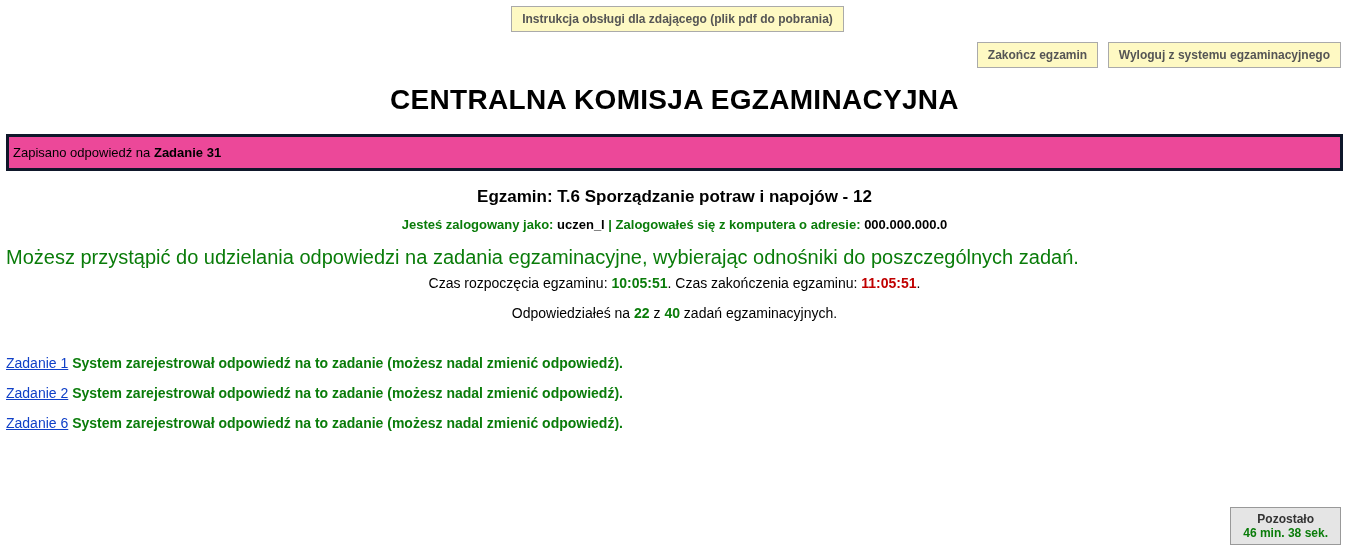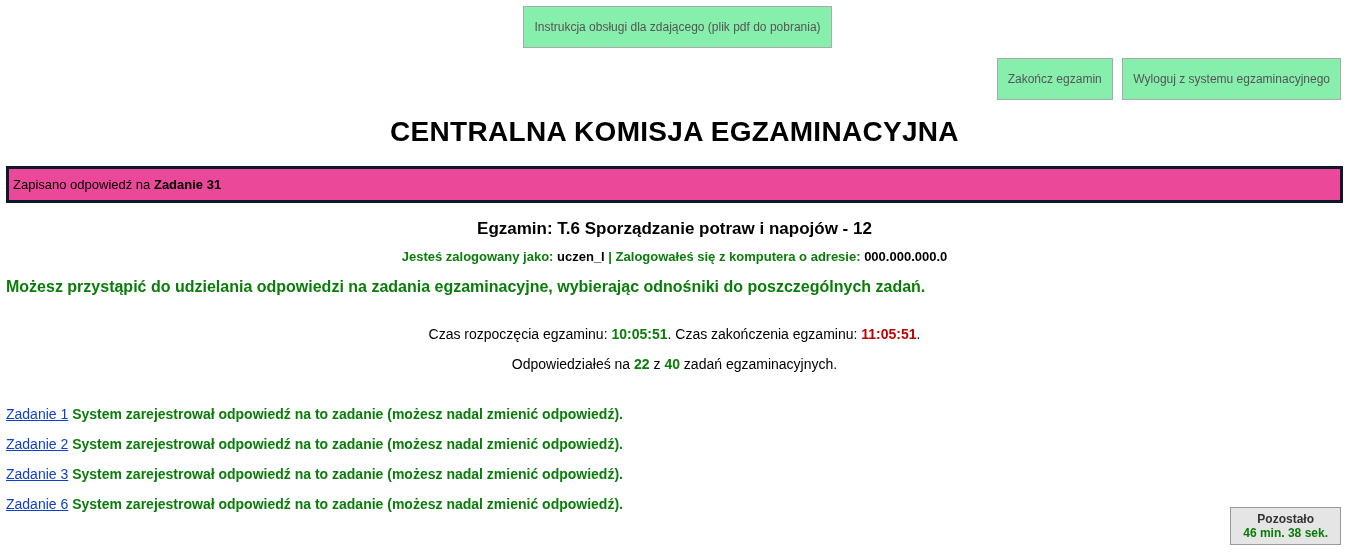--- a/index.html
+++ b/index.html
@@ -8,26 +8,26 @@
     padding: 0;
     font-family: Verdana, Arial, sans-serif;
     font-size: 13px;
     color: #000;
     background: #fff;
   }
   .top-bar { text-align: center; padding: 6px 0; }
   .top-right-bar { text-align: right; padding: 4px 8px 6px 0; }
   .btn {
     display: inline-block;
-    background: #86efac;
+    background: #fef9c3;
     border: 1px solid #aaa;
-    padding: 13px 10px;
+    padding: 5px 10px;
     font-family: Verdana, Arial, sans-serif;
     font-size: 12px;
-    font-weight: normal;
+    font-weight: bold;
     color: #555;
     cursor: pointer;
     margin-left: 6px;
   }
   h1.main-title {
     text-align: center;
     font-size: 28px;
     font-weight: 900;
     margin: 10px 0 18px 0;
     letter-spacing: 0.3px;
@@ -47,23 +47,23 @@
     margin: 6px 0 10px 0;
   }
   .login-line { text-align: center; font-size: 13px; margin-bottom: 14px; }
   .login-line .g { color: #0a7c0a; font-weight: bold; }
   .login-line .sep { color: #0a7c0a; font-weight: bold; }
   .login-line .v { color: #000; font-weight: bold; }
   .instruct {
     text-align: left;
     padding: 0 6px;
     color: #0a7c0a;
-    font-weight: bold;
-    font-size: 16px;
-    margin-bottom: 30px;
+    font-weight: normal;
+    font-size: 20px;
+    margin-bottom: 6px;
   }
   .time-line, .answered-line {
     text-align: center;
     font-size: 14px;
     margin-bottom: 14px;
   }
   .time-line .start { color: #0a7c0a; font-weight: bold; }
   .time-line .end   { color: #c00000; font-weight: bold; }
   .answered-line .n { color: #0a7c0a; font-weight: bold; text-align: center; }
   .task-list { padding: 0 6px; margin-top: 34px; }
@@ -122,24 +122,20 @@
 <div class="task-list">
   <div class="task-row">
     <a href="#" class="task-link">Zadanie 1</a>
     <span class="task-status">System zarejestrował odpowiedź na to zadanie (możesz nadal zmienić odpowiedź).</span>
   </div>
   <div class="task-row">
     <a href="#" class="task-link">Zadanie 2</a>
     <span class="task-status">System zarejestrował odpowiedź na to zadanie (możesz nadal zmienić odpowiedź).</span>
   </div>
   <div class="task-row">
-    <a href="#" class="task-link">Zadanie 3</a>
-    <span class="task-status">System zarejestrował odpowiedź na to zadanie (możesz nadal zmienić odpowiedź).</span>
-  </div>
-  <div class="task-row">
     <a href="#" class="task-link">Zadanie 6</a>
     <span class="task-status">System zarejestrował odpowiedź na to zadanie (możesz nadal zmienić odpowiedź).</span>
   </div>
 </div>
 
 <div class="timer-box">
   <div class="lbl">Pozostało</div>
   <div class="val">46 min. 38 sek.</div>
 </div>
 

